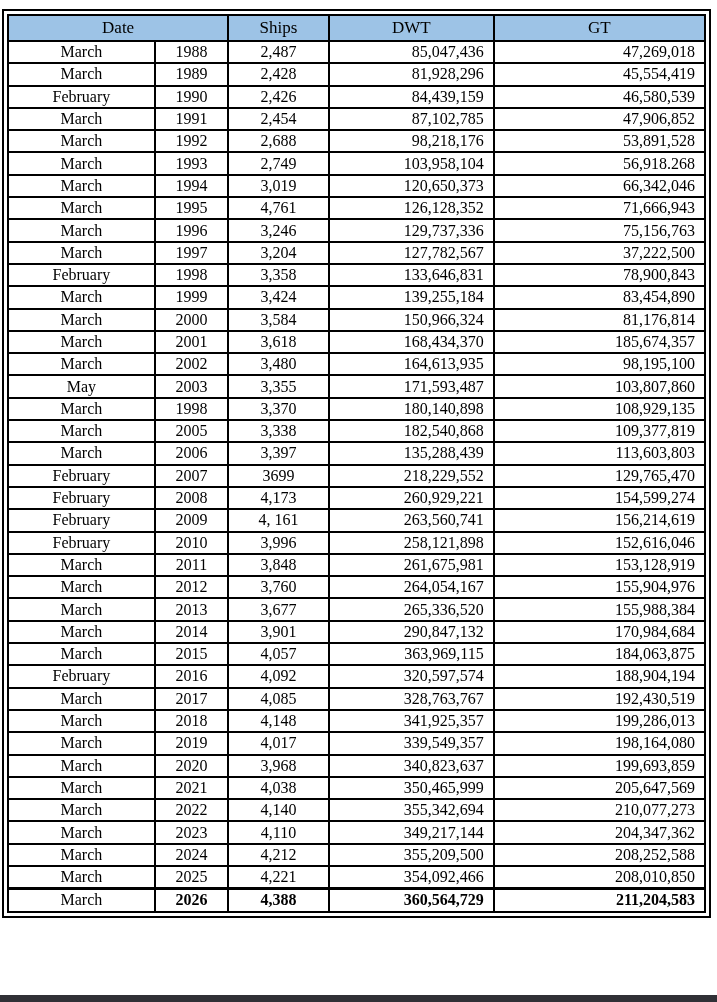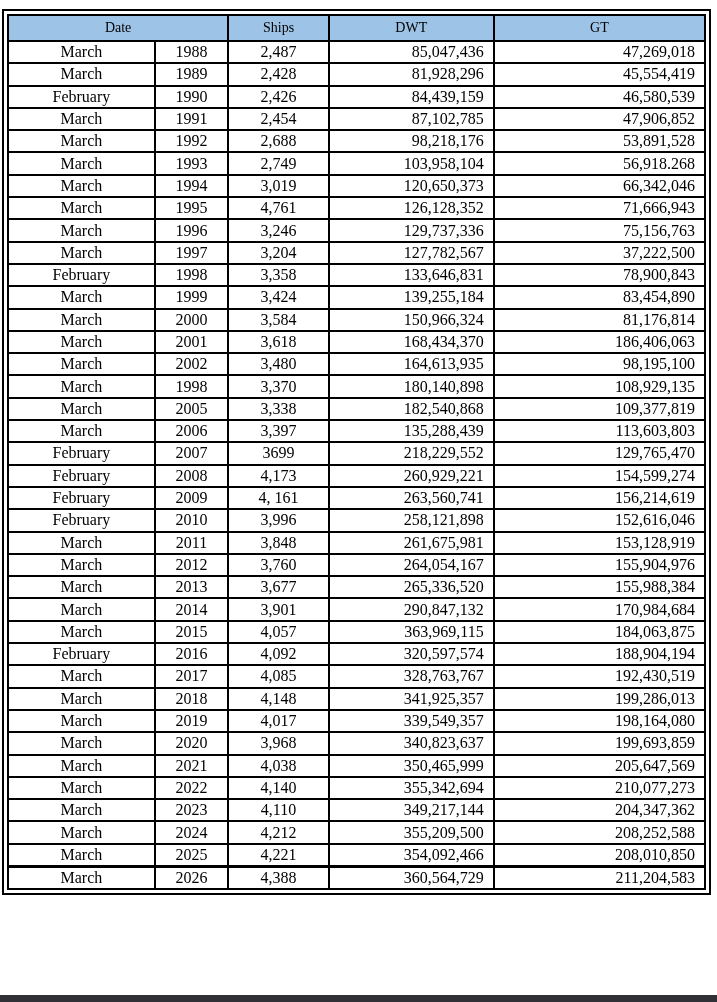--- a/index.html
+++ b/index.html
@@ -32,31 +32,31 @@
   th, td {
     border: 2px solid #000;
     color: #000;
     white-space: nowrap;
     overflow: hidden;
     padding: 0;
   }
   th {
     height: 24px;
     font-weight: normal;
-    font-size: 14px;
+    font-size: 17px;
     text-align: center;
     background: var(--header-bg, #9DC3E6);
   }
   td {
     height: 20.3px;
     font-size: 16px;
   }
   .col-month, .col-year, .col-ships { text-align: center; }
   .col-dwt, .col-gt { text-align: right; padding-right: 9px; }
-  .bold-row td { font-weight: normal; border-top: 3px solid #000; }
+  .bold-row td { font-weight: bold; border-top: 3px solid #000; }
   .bold-row td.col-month { font-weight: normal; }
   .bottom-bar {
     position: absolute;
     left: 0;
     bottom: 0;
     width: 717px;
     height: 7px;
     background: var(--edge-color, #303036);
   }
 </style>
@@ -170,28 +170,35 @@
           <td class="col-year">2000</td>
           <td class="col-ships">3,584</td>
           <td class="col-dwt">150,966,324</td>
           <td class="col-gt">81,176,814</td>
         </tr>
         <tr>
           <td class="col-month">March</td>
           <td class="col-year">2001</td>
           <td class="col-ships">3,618</td>
           <td class="col-dwt">168,434,370</td>
-          <td class="col-gt">186,406,063</td>
+          <td class="col-gt">185,674,357</td>
         </tr>
         <tr>
           <td class="col-month">March</td>
           <td class="col-year">2002</td>
           <td class="col-ships">3,480</td>
           <td class="col-dwt">164,613,935</td>
           <td class="col-gt">98,195,100</td>
+        </tr>
+        <tr>
+          <td class="col-month">May</td>
+          <td class="col-year">2003</td>
+          <td class="col-ships">3,355</td>
+          <td class="col-dwt">171,593,487</td>
+          <td class="col-gt">103,807,860</td>
         </tr>
         <tr>
           <td class="col-month">March</td>
           <td class="col-year">1998</td>
           <td class="col-ships">3,370</td>
           <td class="col-dwt">180,140,898</td>
           <td class="col-gt">108,929,135</td>
         </tr>
         <tr>
           <td class="col-month">March</td>

